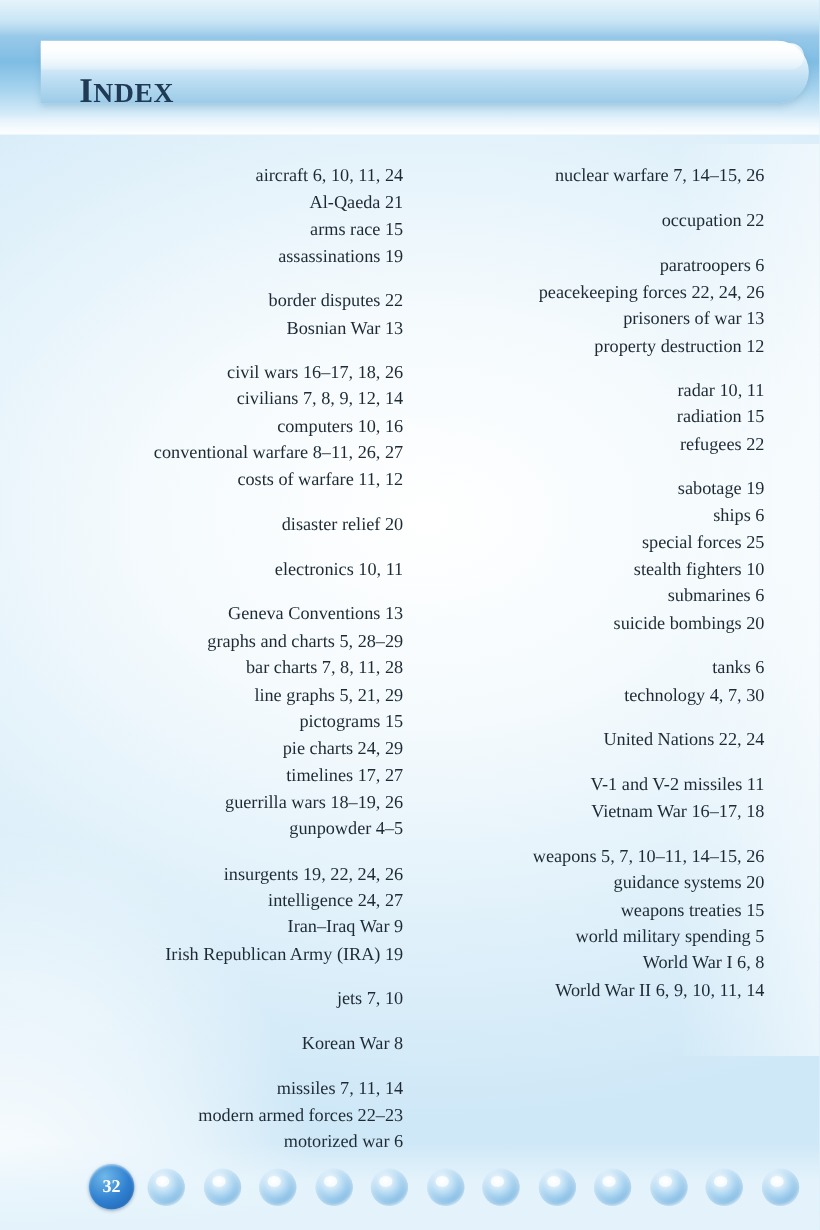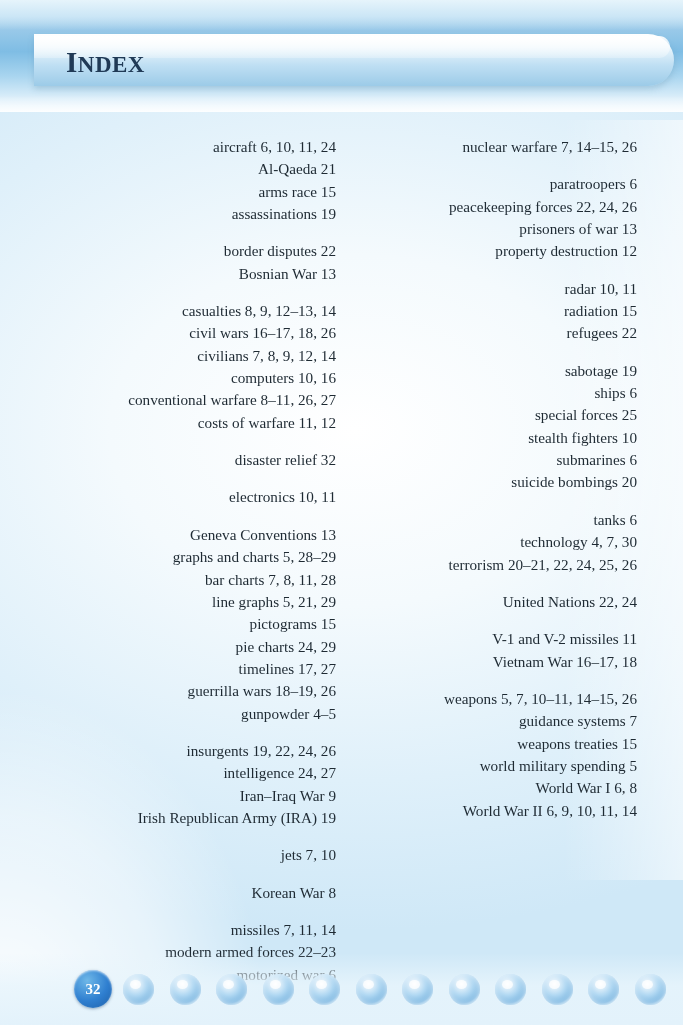--- a/index.html
+++ b/index.html
@@ -86,21 +86,21 @@
     position: absolute;
     top: 36px;
     left: 34px;
     width: 636px;
     height: 22px;
     border-radius: 0 18px 18px 0;
     background: linear-gradient(180deg, rgba(255,255,255,0.95) 0%, rgba(255,255,255,0.25) 100%);
   }
   .header-title {
     position: absolute;
-    top: 46px;
+    top: 60px;
     left: 66px;
     font-family: "Liberation Serif", serif;
     font-weight: bold;
     color: #203a56;
     font-size: 29px;
     letter-spacing: 0.5px;
   }
   .header-title .cap { font-size: 29px; }
   .header-title .sc { font-size: 23px; }
 
@@ -203,29 +203,28 @@
           <div class="entry">aircraft 6, 10, 11, 24</div>
           <div class="entry">Al-Qaeda 21</div>
           <div class="entry">arms race 15</div>
           <div class="entry">assassinations 19</div>
         </div>
         <div class="group">
           <div class="entry">border disputes 22</div>
           <div class="entry">Bosnian War 13</div>
         </div>
         <div class="group">
-          <div class="entry">casualties 8, 9, 12–13, 14</div>
           <div class="entry">civil wars 16–17, 18, 26</div>
           <div class="entry">civilians 7, 8, 9, 12, 14</div>
           <div class="entry">computers 10, 16</div>
           <div class="entry">conventional warfare 8–11, 26, 27</div>
           <div class="entry">costs of warfare 11, 12</div>
         </div>
         <div class="group">
-          <div class="entry">disaster relief 32</div>
+          <div class="entry">disaster relief 20</div>
         </div>
         <div class="group">
           <div class="entry">electronics 10, 11</div>
         </div>
         <div class="group">
           <div class="entry">Geneva Conventions 13</div>
           <div class="entry">graphs and charts 5, 28–29</div>
           <div class="entry sub">bar charts 7, 8, 11, 28</div>
           <div class="entry sub">line graphs 5, 21, 29</div>
           <div class="entry sub">pictograms 15</div>
@@ -250,20 +249,23 @@
           <div class="entry">missiles 7, 11, 14</div>
           <div class="entry">modern armed forces 22–23</div>
           <div class="entry">motorized war 6</div>
         </div>
       </div>
     <div class="col col-right" id="col-right">
         <div class="group">
           <div class="entry">nuclear warfare 7, 14–15, 26</div>
         </div>
         <div class="group">
+          <div class="entry">occupation 22</div>
+        </div>
+        <div class="group">
           <div class="entry">paratroopers 6</div>
           <div class="entry">peacekeeping forces 22, 24, 26</div>
           <div class="entry">prisoners of war 13</div>
           <div class="entry">property destruction 12</div>
         </div>
         <div class="group">
           <div class="entry">radar 10, 11</div>
           <div class="entry">radiation 15</div>
           <div class="entry">refugees 22</div>
         </div>
@@ -271,32 +273,31 @@
           <div class="entry">sabotage 19</div>
           <div class="entry">ships 6</div>
           <div class="entry">special forces 25</div>
           <div class="entry">stealth fighters 10</div>
           <div class="entry">submarines 6</div>
           <div class="entry">suicide bombings 20</div>
         </div>
         <div class="group">
           <div class="entry">tanks 6</div>
           <div class="entry">technology 4, 7, 30</div>
-          <div class="entry">terrorism 20–21, 22, 24, 25, 26</div>
         </div>
         <div class="group">
           <div class="entry">United Nations 22, 24</div>
         </div>
         <div class="group">
           <div class="entry">V-1 and V-2 missiles 11</div>
           <div class="entry">Vietnam War 16–17, 18</div>
         </div>
         <div class="group">
           <div class="entry">weapons 5, 7, 10–11, 14–15, 26</div>
-          <div class="entry sub">guidance systems 7</div>
+          <div class="entry sub">guidance systems 20</div>
           <div class="entry">weapons treaties 15</div>
           <div class="entry">world military spending 5</div>
           <div class="entry">World War I 6, 8</div>
           <div class="entry">World War II 6, 9, 10, 11, 14</div>
         </div>
       </div>
   </div>
 
   <div class="footer">
     <div class="footer-bg"></div>

